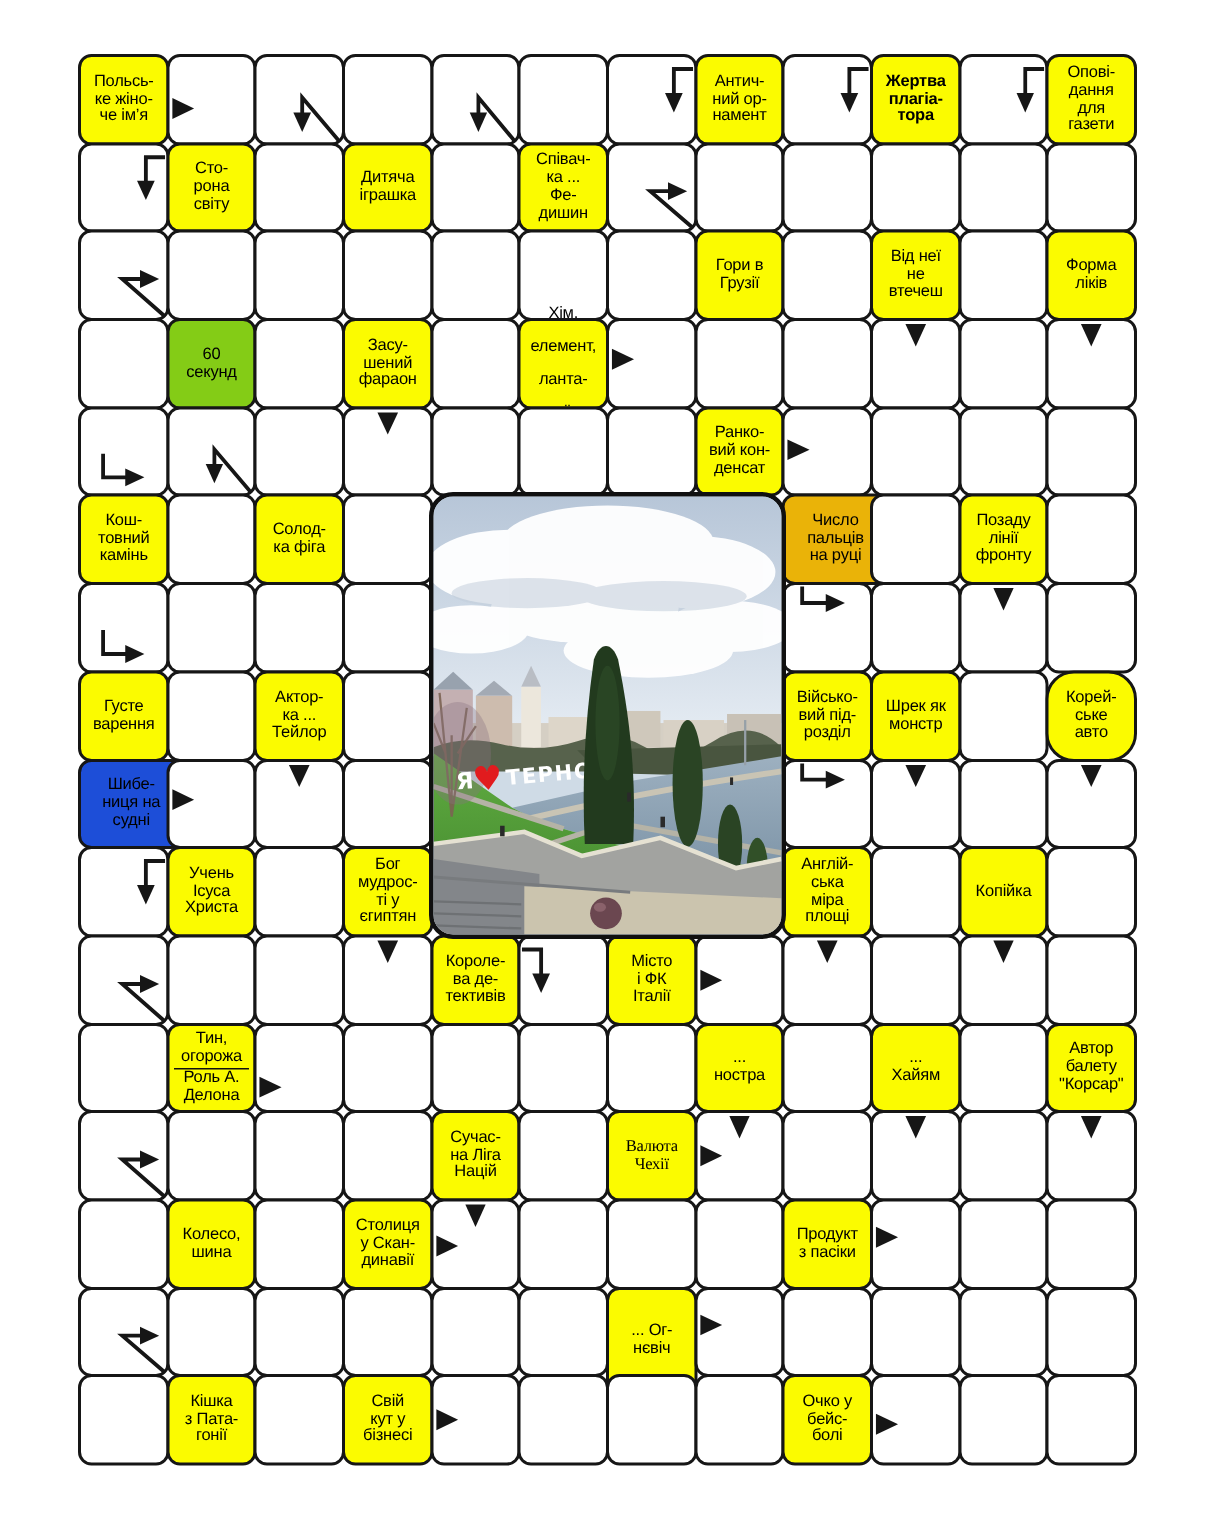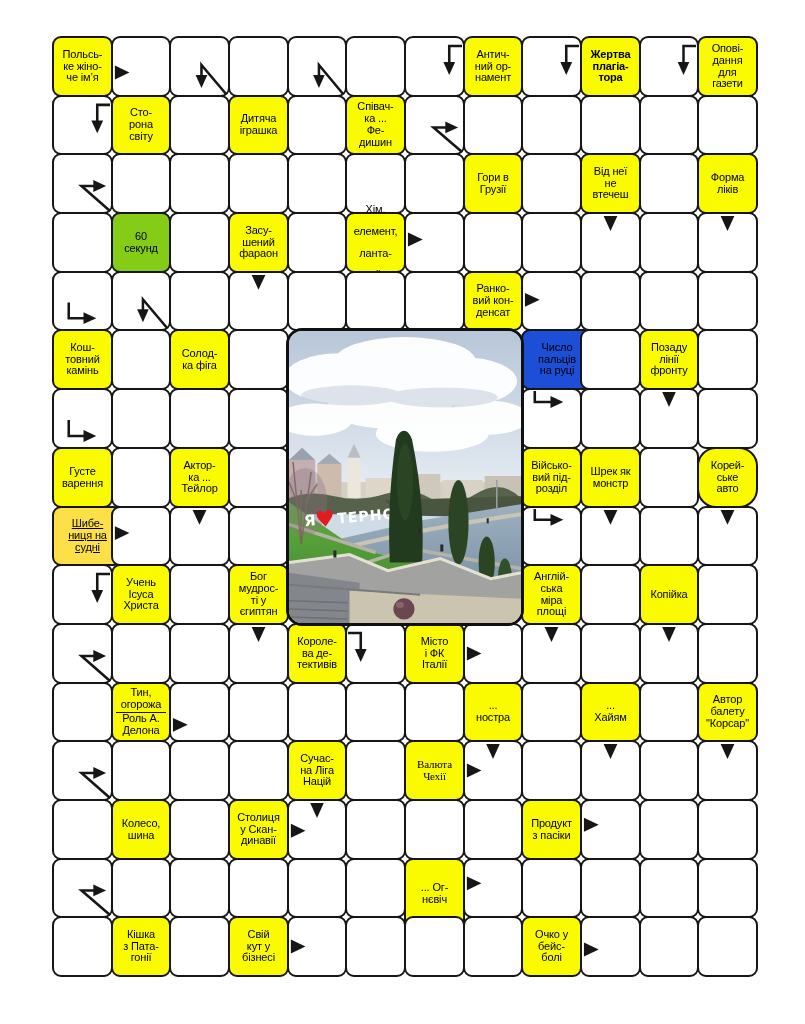--- a/index.html
+++ b/index.html
@@ -139,21 +139,21 @@
       <div class="ln">Кош-</div>
       <div class="ln">товний</div>
       <div class="ln">камінь</div>
     </div>
     <div class="cell" style="left: 111px; top: 329px; width: 60px; height: 61px;"></div>
     <div class="cell clue" style="left: 169px; top: 329px; width: 61px; height: 61px; background: rgb(251, 251, 0);">
       <div class="ln">Солод-</div>
       <div class="ln">ка фіга</div>
     </div>
     <div class="cell" style="left: 228px; top: 329px; width: 61px; height: 61px;"></div>
-    <div class="cell clue" style="left: 521px; top: 329px; width: 72px; height: 61px; background: #1d4ed8; align-items: center;">
+    <div class="cell clue" style="left: 521px; top: 329px; width: 72px; height: 61px; background: #eab308; align-items: center;">
       <div class="ln">Число</div>
       <div class="ln">пальців</div>
       <div class="ln">на руці</div>
     </div>
     <div class="cell" style="left: 580px; top: 329px; width: 61px; height: 61px;"></div>
     <div class="cell clue" style="left: 639px; top: 329px; width: 60px; height: 61px; background: rgb(251, 251, 0);">
       <div class="ln">Позаду</div>
       <div class="ln">лінії</div>
       <div class="ln">фронту</div>
     </div>
@@ -185,21 +185,21 @@
     <div class="cell clue" style="left: 580px; top: 447px; width: 61px; height: 61px; background: rgb(251, 251, 0);">
       <div class="ln">Шрек як</div>
       <div class="ln">монстр</div>
     </div>
     <div class="cell" style="left: 639px; top: 447px; width: 60px; height: 61px;"></div>
     <div class="cell clue" style="left: 697px; top: 447px; width: 61px; height: 61px; background: rgb(251, 251, 0); border-radius: 19px;">
       <div class="ln">Корей-</div>
       <div class="ln">ське</div>
       <div class="ln">авто</div>
     </div>
-    <div class="cell clue" style="left: 52px; top: 506px; width: 71px; height: 60px; background: #fde047; text-decoration: underline;">
+    <div class="cell clue" style="left: 52px; top: 506px; width: 71px; height: 60px; background: #1d4ed8;">
       <div class="ln">Шибе-</div>
       <div class="ln">ниця на</div>
       <div class="ln">судні</div>
     </div>
     <div class="cell" style="left: 111px; top: 506px; width: 60px; height: 60px;"></div>
     <div class="cell" style="left: 169px; top: 506px; width: 61px; height: 60px;"></div>
     <div class="cell" style="left: 228px; top: 506px; width: 61px; height: 60px;"></div>
     <div class="cell" style="left: 521px; top: 506px; width: 61px; height: 60px;"></div>
     <div class="cell" style="left: 580px; top: 506px; width: 61px; height: 60px;"></div>
     <div class="cell" style="left: 639px; top: 506px; width: 60px; height: 60px;"></div>

